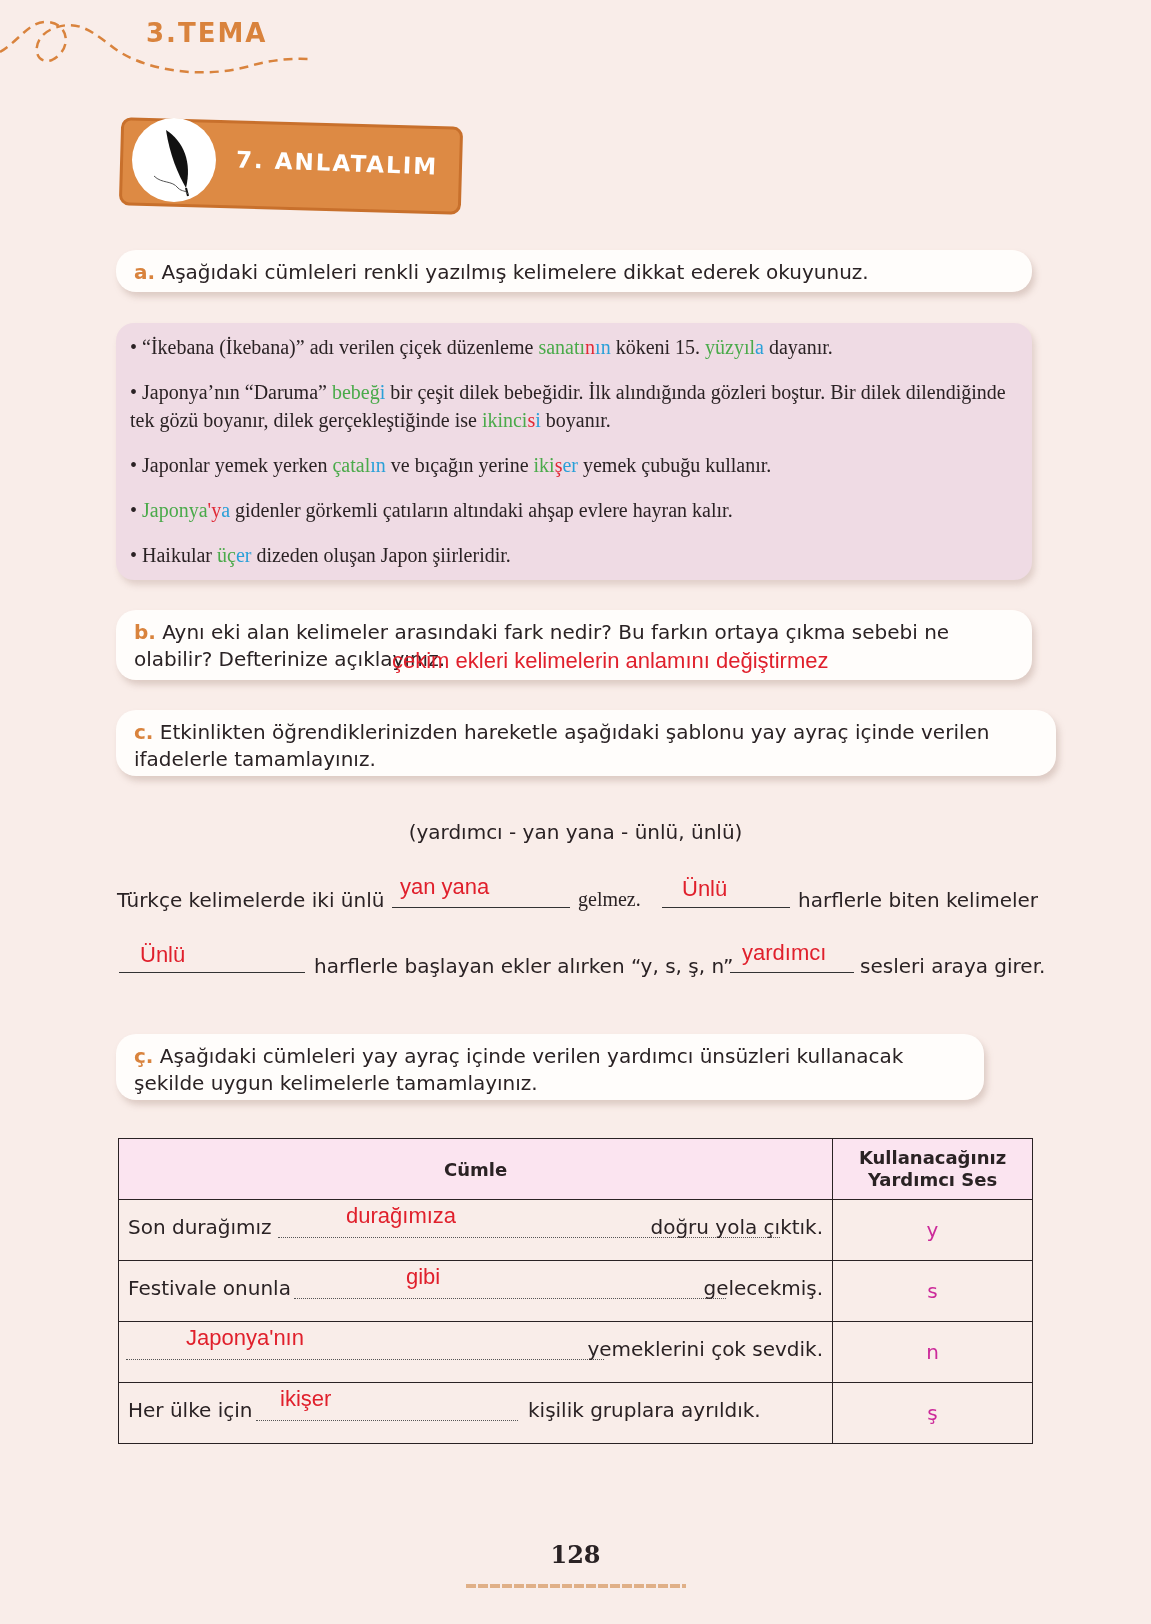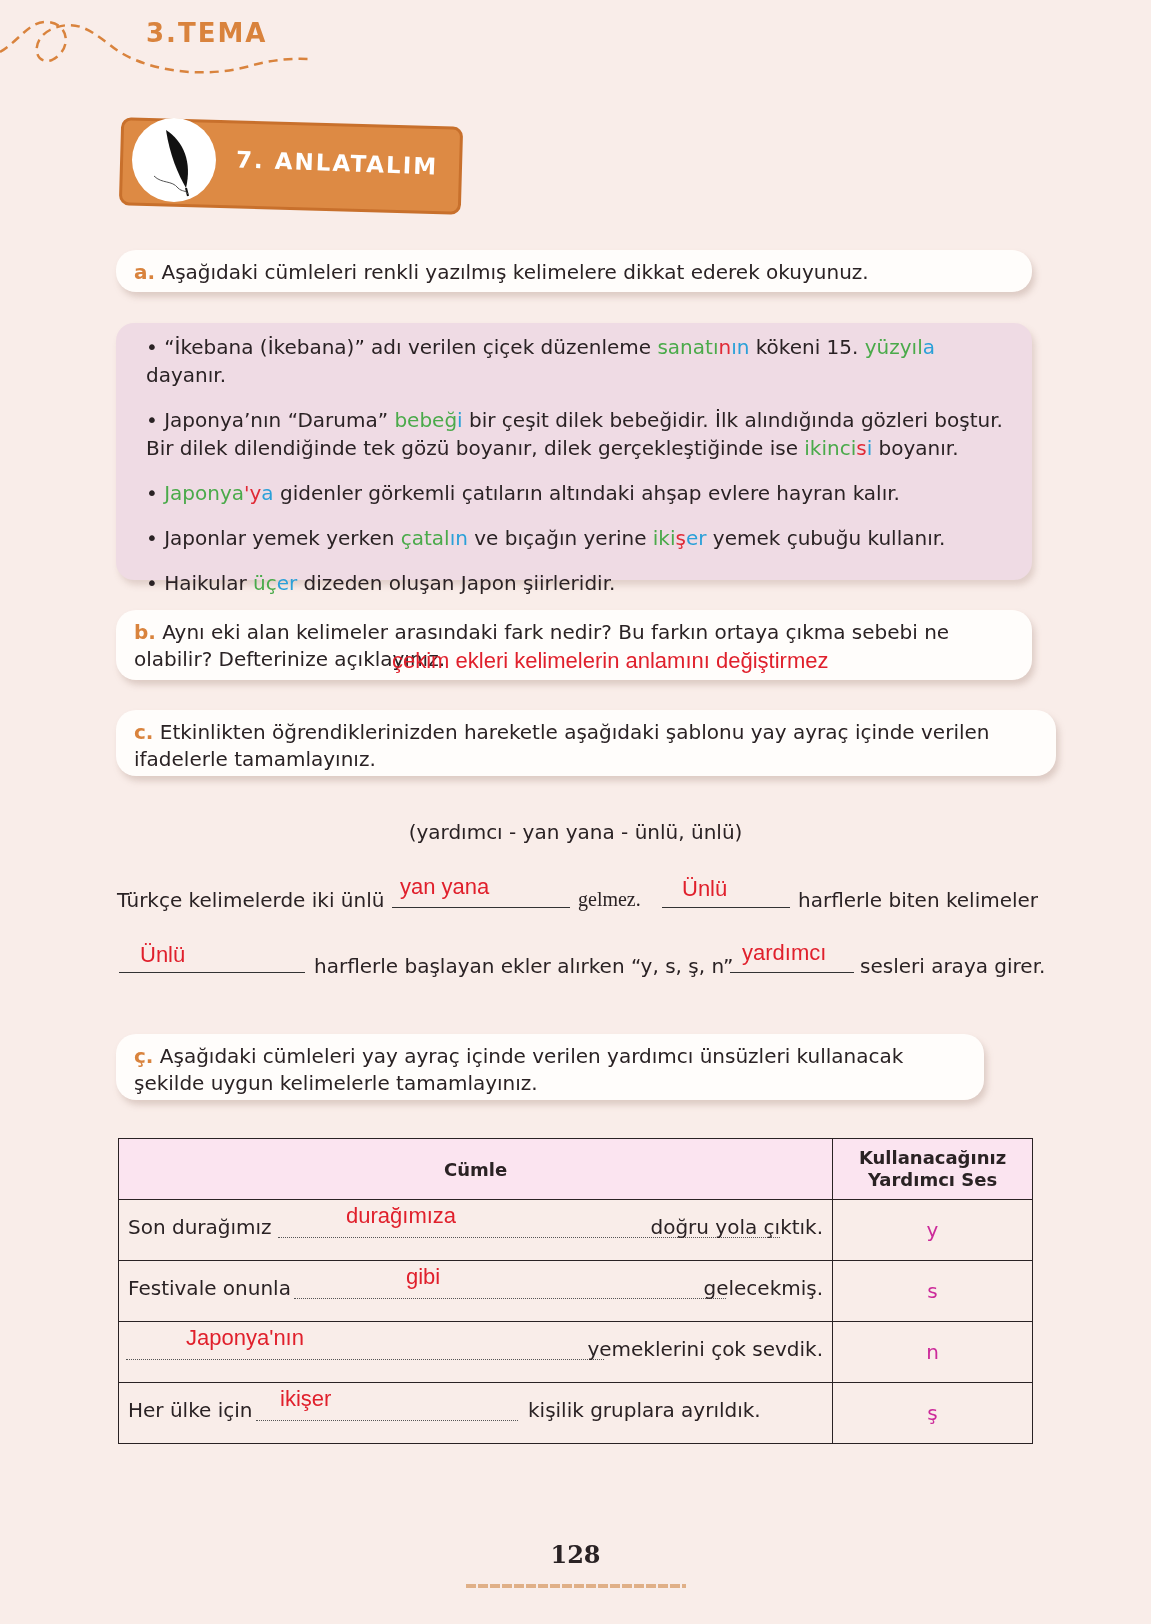--- a/index.html
+++ b/index.html
@@ -8,21 +8,21 @@
   .abs{position:absolute;}
   .theme-title{left:146px;top:18px;font-size:26px;font-weight:bold;color:#d9833d;letter-spacing:2px;font-family:"DejaVu Sans",sans-serif;}
   .deco{left:0;top:0;}
   .banner{left:116px;top:118px;width:344px;height:96px;}
   .banner-bg{position:absolute;left:4px;top:4px;width:336px;height:82px;background:#dd8a44;border:3px solid #c8702c;border-radius:10px;transform:rotate(1.6deg);}
   .banner-circle{position:absolute;left:16px;top:0;width:84px;height:84px;border-radius:50%;background:#fff;}
   .banner-text{position:absolute;left:120px;top:32px;font-size:23px;font-weight:bold;color:#fff;letter-spacing:2px;transform:rotate(2deg);}
   .pill{position:absolute;background:#fffdfb;border-radius:20px;box-shadow:3px 5px 6px rgba(170,140,130,0.35);font-size:20px;line-height:27px;padding:9px 18px;box-sizing:border-box;}
   .lbl{color:#d9833d;font-weight:bold;}
   .pinkbox{position:absolute;left:116px;top:323px;width:916px;height:257px;background:#efdbe4;border-radius:18px;box-shadow:3px 5px 6px rgba(170,140,130,0.3);box-sizing:border-box;padding:10px 14px;font-size:20px;line-height:28px;}
-  .pinkbox p{margin:0 0 17px 16px;}
+  .pinkbox p{margin:0 0 17px 0;font-family:Liberation Serif, serif;}
   .g{color:#4aaa4a;} .b{color:#2aa0d8;} .r{color:#e02a36;}
   .ans{color:#e0202c;font-family:"Liberation Sans",sans-serif;}
   .hint{left:0;width:1151px;top:820px;text-align:center;font-size:20px;font-weight:normal;}
   .line{position:absolute;border-bottom:1px solid #333;height:0;}
   .ftxt{position:absolute;font-size:20px;}
   .fans{position:absolute;font-size:22px;color:#e0202c;font-family:"Liberation Sans",sans-serif;}
   table.t{position:absolute;left:118px;top:1138px;width:915px;border-collapse:collapse;font-size:20px;}
   table.t td,table.t th{border:1.5px solid #2a2224;}
   table.t th{background:#fbe4f0;font-weight:bold;font-size:18px;height:58px;}
   table.t td{height:58px;margin-left:9px;}
@@ -57,24 +57,24 @@
 </div>
 
 <div class="pinkbox">
   <p>
     <span>• “İkebana (İkebana)” adı verilen çiçek düzenleme </span><span class="g">sanatı</span><span class="r">n</span><span class="b">ın</span><span> kökeni 15. </span><span class="g">yüzyıl</span><span class="b">a</span><span> dayanır.</span>
   </p>
   <p>
     <span>• Japonya’nın “Daruma” </span><span class="g">bebeğ</span><span class="b">i</span><span> bir çeşit dilek bebeğidir. İlk alındığında gözleri boştur. Bir dilek dilendiğinde tek gözü boyanır, dilek gerçekleştiğinde ise </span><span class="g">ikinci</span><span class="r">s</span><span class="b">i</span><span> boyanır.</span>
   </p>
   <p>
-    <span>• </span><span class="g">Japonya</span><span class="r">'y</span><span class="b">a</span><span> gidenler görkemli çatıların altındaki ahşap evlere hayran kalır.</span>
+    <span>• Japonlar yemek yerken </span><span class="g">çatal</span><span class="b">ın</span><span> ve bıçağın yerine </span><span class="g">iki</span><span class="r">ş</span><span class="b">er</span><span> yemek çubuğu kullanır.</span>
   </p>
   <p>
-    <span>• Japonlar yemek yerken </span><span class="g">çatal</span><span class="b">ın</span><span> ve bıçağın yerine </span><span class="g">iki</span><span class="r">ş</span><span class="b">er</span><span> yemek çubuğu kullanır.</span>
+    <span>• </span><span class="g">Japonya</span><span class="r">'y</span><span class="b">a</span><span> gidenler görkemli çatıların altındaki ahşap evlere hayran kalır.</span>
   </p>
   <p>
     <span>• Haikular </span><span class="g">üç</span><span class="b">er</span><span> dizeden oluşan Japon şiirleridir.</span>
   </p>
 </div>
 
 <div class="pill" style="left:116px;top:610px;width:916px;height:70px;">
   <span class="lbl">b.</span>
   <span>Aynı eki alan kelimeler arasındaki fark nedir? Bu farkın ortaya çıkma sebebi ne olabilir? Defterinize açıklayınız.</span>
   <span class="ans" style="position:absolute;left:276px;top:37px;font-size:22px;">çekim ekleri kelimelerin anlamını değiştirmez</span>

